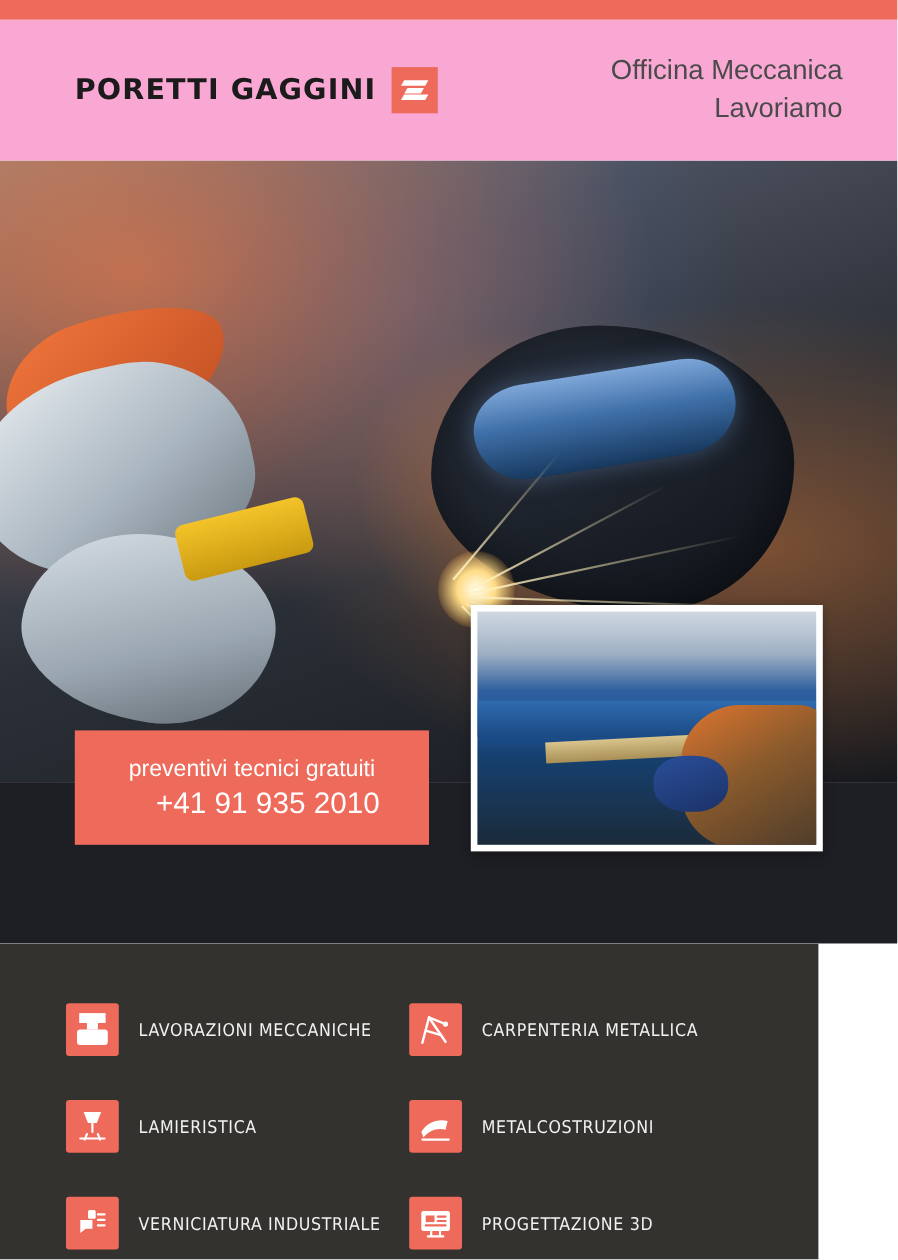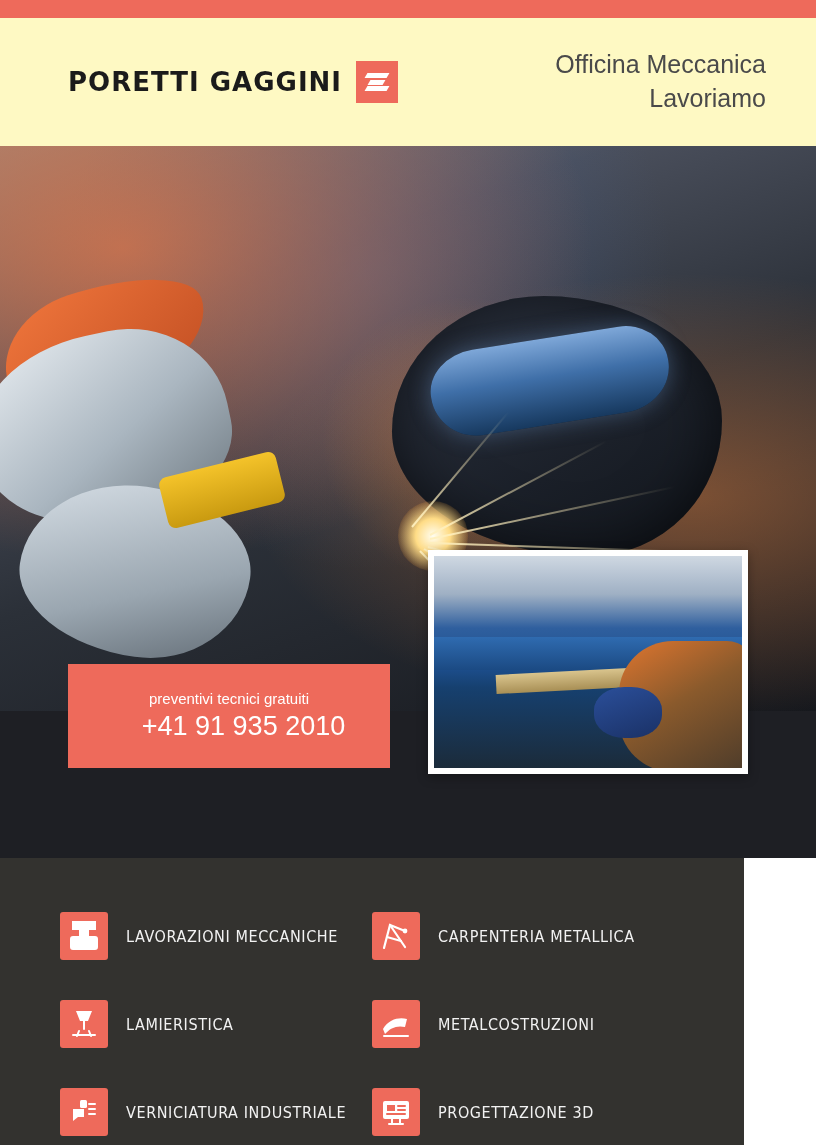--- a/index.html
+++ b/index.html
@@ -18,21 +18,21 @@
   
   .top-bar {
     height: 18px;
     background: #ee6a5b;
     width: 100%;
   }
 
   
   .header {
     height: 128px;
-    background: #fef9c3;
+    background: #f9a8d4;
     display: flex;
     align-items: center;
     justify-content: space-between;
     padding: 0 50px 0 68px;
   }
   .logo-wrap {
     display: flex;
     align-items: center;
     gap: 14px;
   }
@@ -175,21 +175,21 @@
     position: absolute;
     left: 68px; top: 518px;
     width: 322px; height: 104px;
     background: #ee6a5b;
     color: #ffffff;
     display: flex;
     flex-direction: column;
     align-items: center;
     justify-content: center;
   }
-  .cta-line1 { font-size: 15px; font-weight: 400; }
+  .cta-line1 { font-size: 21px; font-weight: 400; }
   .cta-line2 { font-size: 27px; font-weight: 400; margin-top: 4px; margin-left: 29px; }
 
   
   .inset-photo {
     position: absolute;
     left: 428px; top: 404px;
     width: 320px; height: 224px;
     background: #ffffff;
     padding: 6px;
     box-shadow: 0 3px 10px rgba(0,0,0,0.35);

